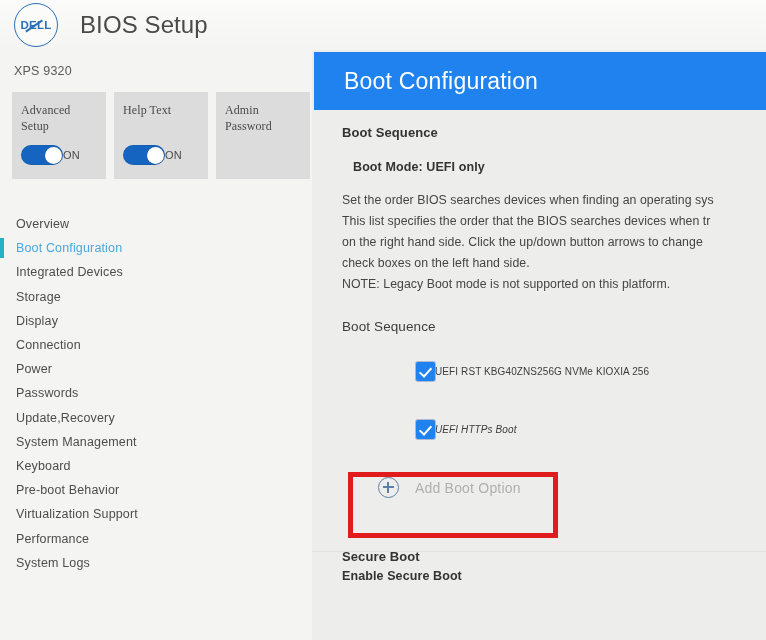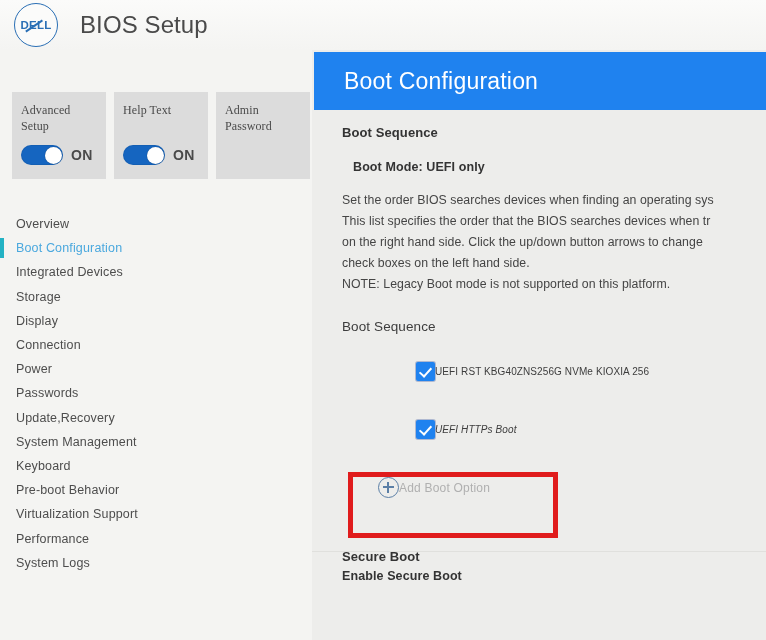--- a/index.html
+++ b/index.html
@@ -112,24 +112,23 @@
   }
   .toggle .knob {
     position: absolute;
     right: 1.5px; top: 1.5px;
     width: 17px; height: 17px;
     border-radius: 50%;
     background: #ffffff;
     box-shadow: 0 0 1px rgba(0,0,0,0.45);
   }
   .toggle-label {
-    margin-left: 8px;
-    font-size: 14px;
+    font-size: 11px;
     color: #4a4a4a;
-    font-weight: bold;
+    font-weight: normal;
     letter-spacing: 0.3px;
   }
 
   
   #nav-list {
     position: absolute;
     left: 0; top: 162px;
     width: 312px;
   }
   .nav-item {
@@ -251,22 +250,22 @@
     flex: 0 0 auto;
   }
   .plus-icon::before, .plus-icon::after {
     content: "";
     position: absolute;
     background: #5b7fa6;
   }
   .plus-icon::before { left: 4px; top: 8.2px; width: 11px; height: 1.8px; }
   .plus-icon::after  { top: 4px; left: 8.2px; height: 11px; width: 1.8px; }
   #add-boot-label {
-    margin-left: 0;
-    font-size: 12px;
+    margin-left: 16px;
+    font-size: 14px;
     color: #b0b0b0;
     letter-spacing: 0.2px;
   }
 
   
   #red-annotation {
     position: absolute;
     left: 348px; top: 472px;
     width: 210px; height: 66px;
     border: 5px solid #e01c1c;
@@ -287,20 +286,21 @@
 <div id="topbar">
   <div id="dell-logo">
     <span class="dell-word">DELL</span>
     <span class="slash"></span>
   </div>
   <div id="app-title">BIOS Setup</div>
 </div>
 
 <div id="left-panel">
 
+  <div id="model-label">XPS 9320</div>
 
   <div id="cards-row">
 
     <div class="opt-card">
       <div class="card-title">Advanced Setup</div>
       <div class="toggle-wrap">
         <div class="toggle">
           <div class="knob"></div>
         </div>
         <span class="toggle-label">ON</span>

